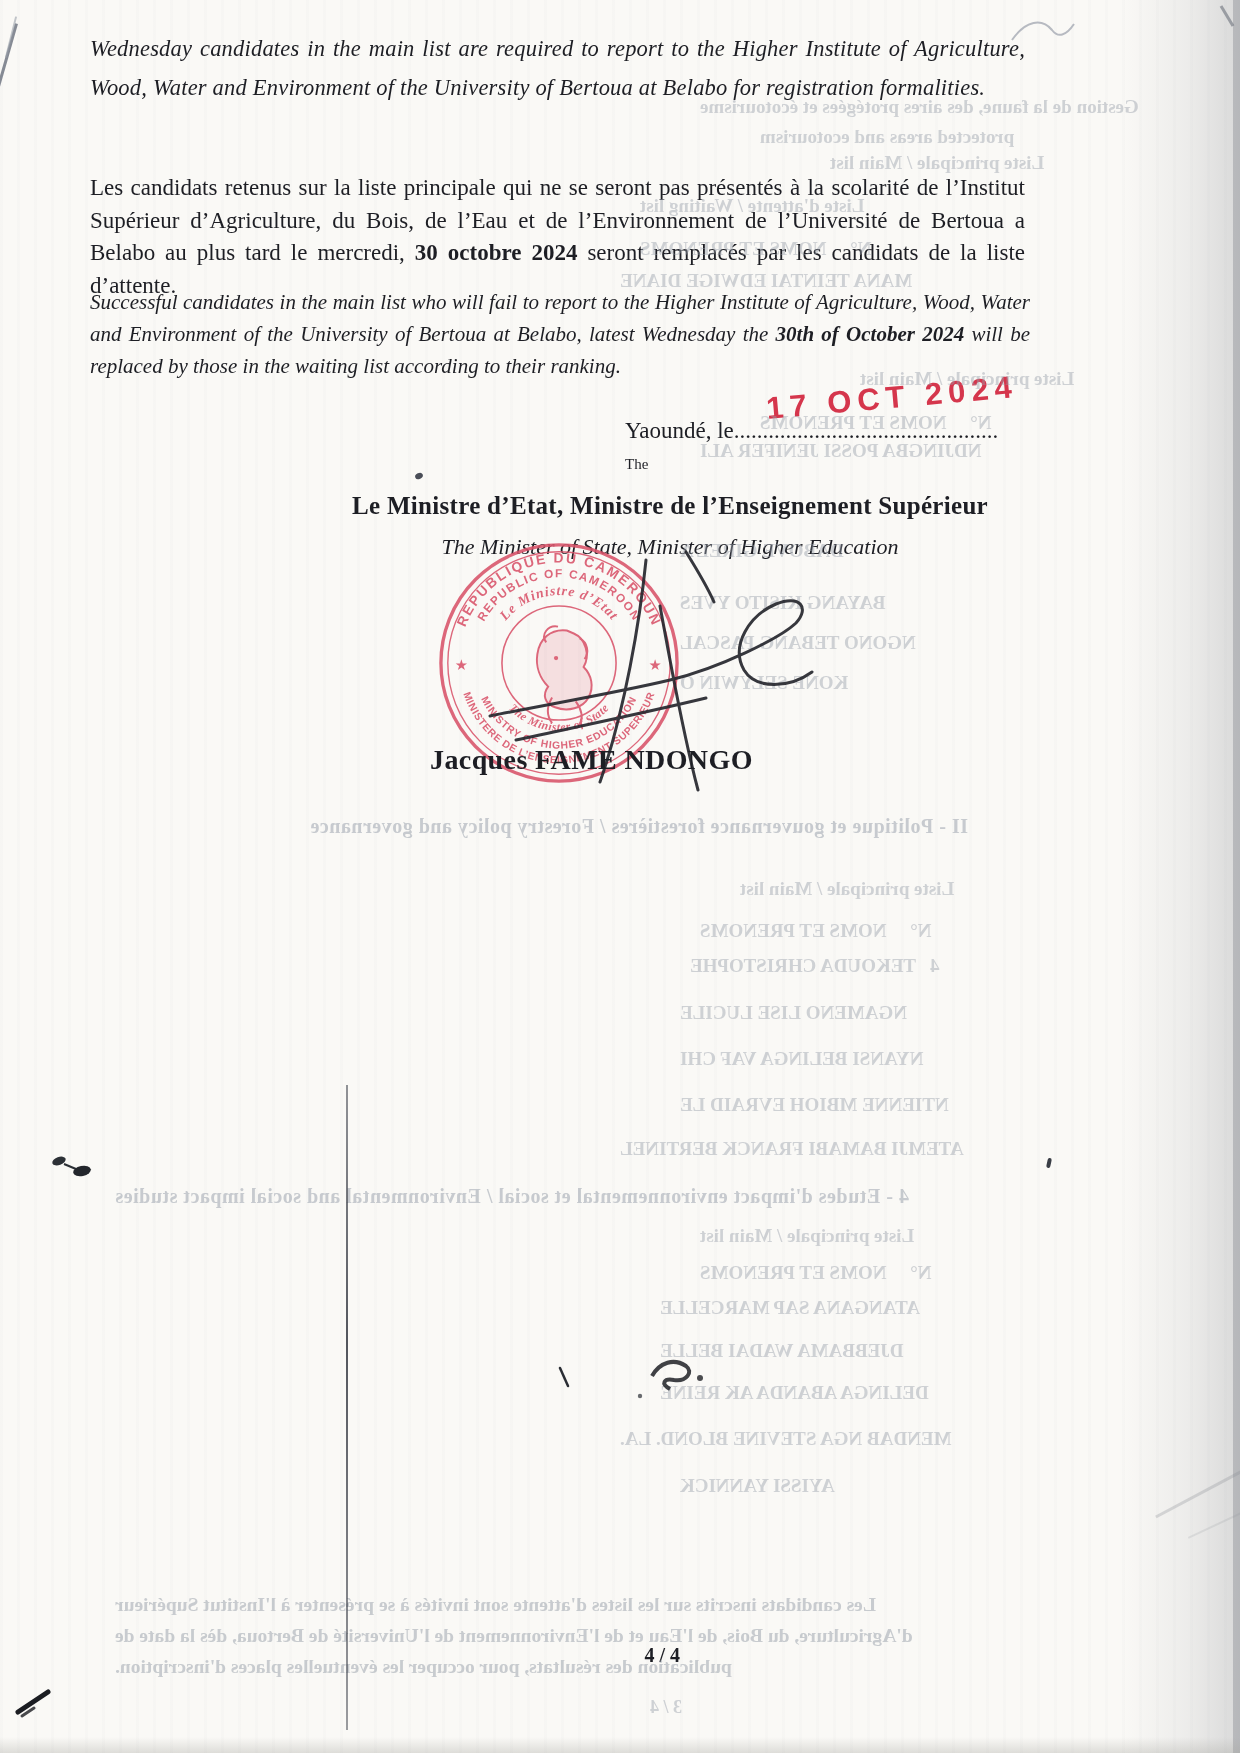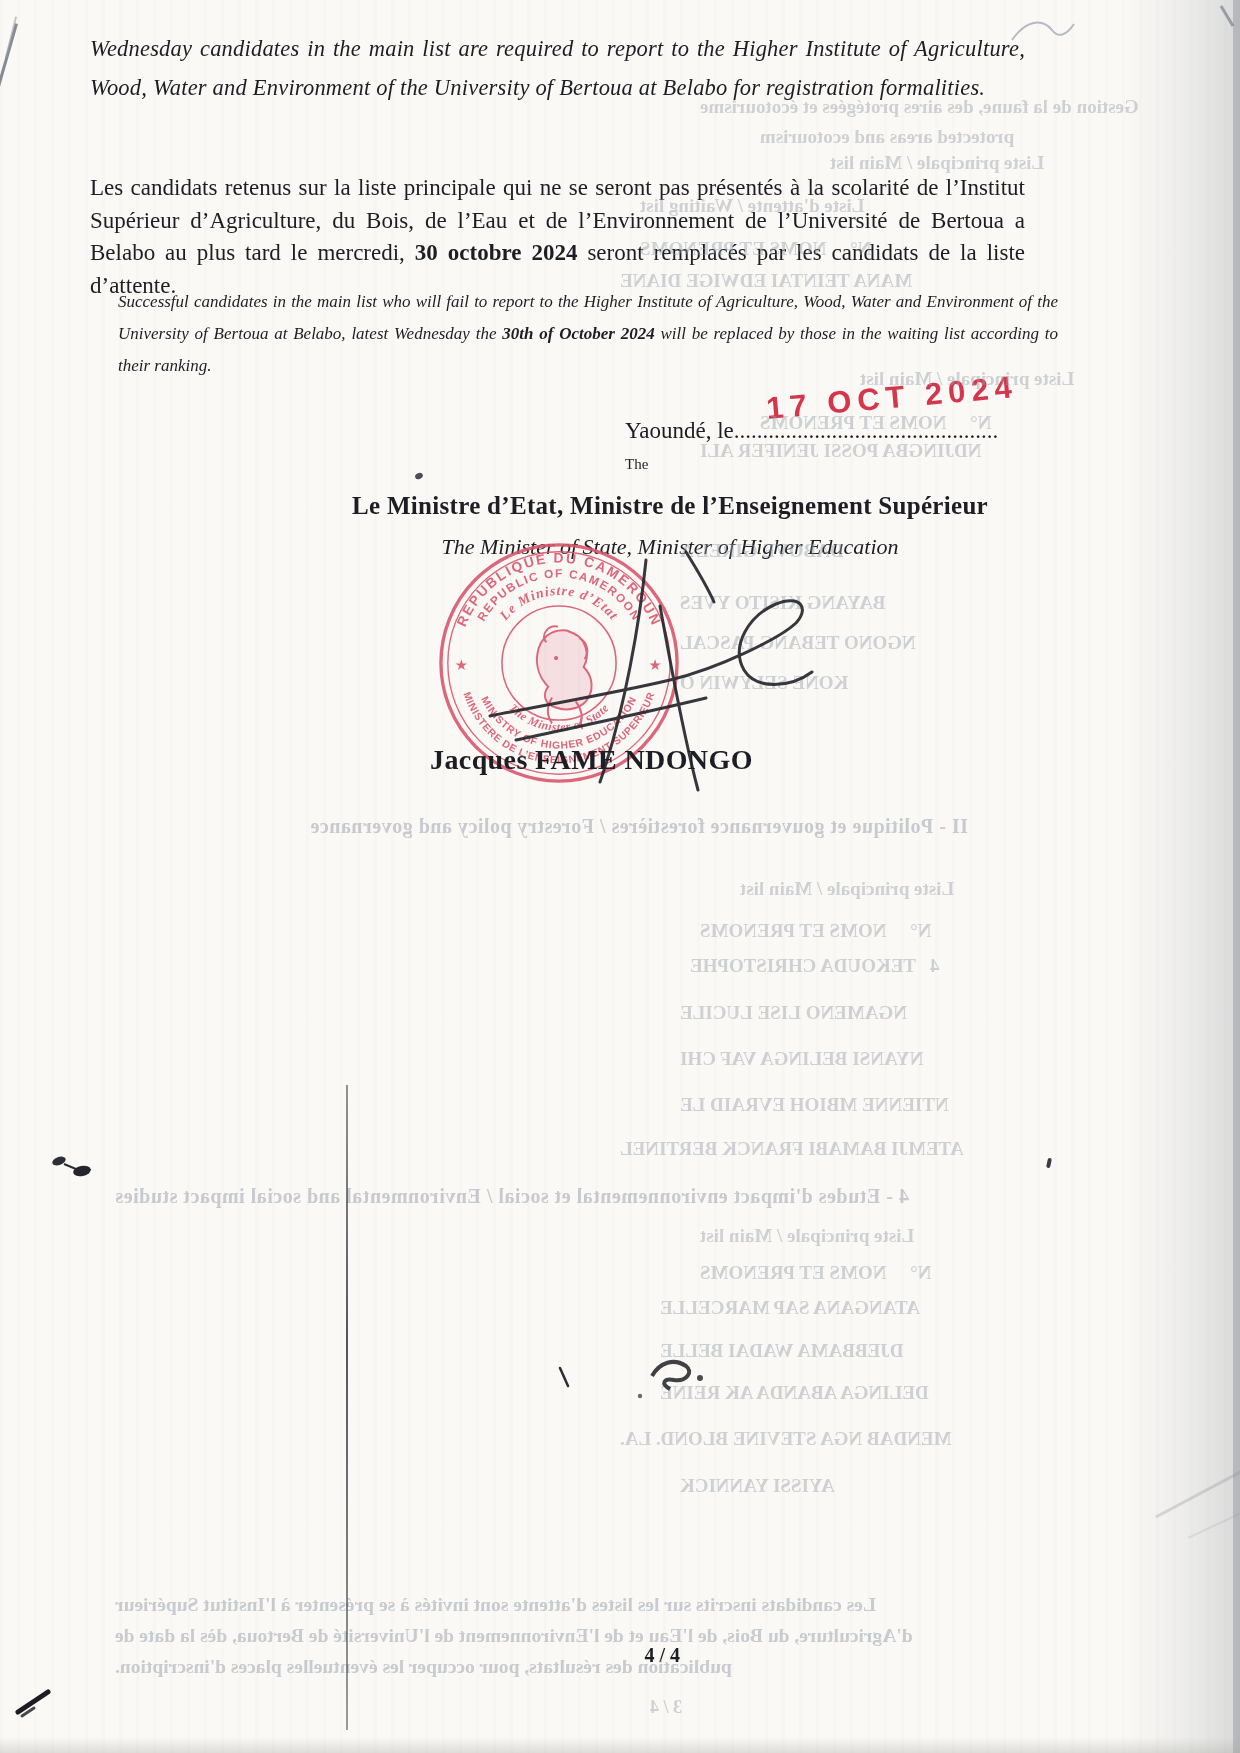--- a/index.html
+++ b/index.html
@@ -11,21 +11,21 @@
   .edge-right{position:absolute;top:0;right:0;width:118px;height:100%;
         background:linear-gradient(90deg,rgba(168,170,176,0) 0%,rgba(168,170,176,0.16) 55%,rgba(140,143,150,0.30) 100%);}
   .edge-right-strip{position:absolute;top:0;right:0;width:7px;height:100%;background:rgba(125,128,136,0.38);}
   .edge-bottom{position:absolute;left:0;bottom:0;width:100%;height:16px;
         background:linear-gradient(180deg,rgba(180,180,176,0) 0%,rgba(168,168,162,0.35) 100%);}
 
   
   .para{position:absolute;left:90px;width:935px;text-align:justify;margin:0;}
   .p1{top:30px;font-style:italic;font-size:22.5px;line-height:38.5px;letter-spacing:0.2px;}
   .p2{top:148px;font-size:23px;line-height:32.5px;margin-top:24px;}
-  .p3{top:286px;font-style:italic;font-size:17px;line-height:32px;width:940px;margin-left:28px;}
+  .p3{top:286px;font-style:italic;font-size:21px;line-height:32px;width:940px;}
 
   .date-stamp{position:absolute;left:766px;top:380px;color:#d32840;opacity:0.93;
         font-family:"Liberation Sans",sans-serif;font-weight:bold;font-size:31px;
         letter-spacing:6px;transform:rotate(-5deg);white-space:nowrap;}
   .place-line{position:absolute;left:625px;top:418px;font-size:23px;white-space:nowrap;}
   .the-line{position:absolute;left:625px;top:456px;font-size:15px;}
   .title-fr{position:absolute;left:92px;top:492px;width:1156px;text-align:center;
         font-weight:bold;font-size:25px;letter-spacing:0.3px;}
   .title-en{position:absolute;left:92px;top:534px;width:1156px;text-align:center;
         font-style:italic;font-size:22px;}

